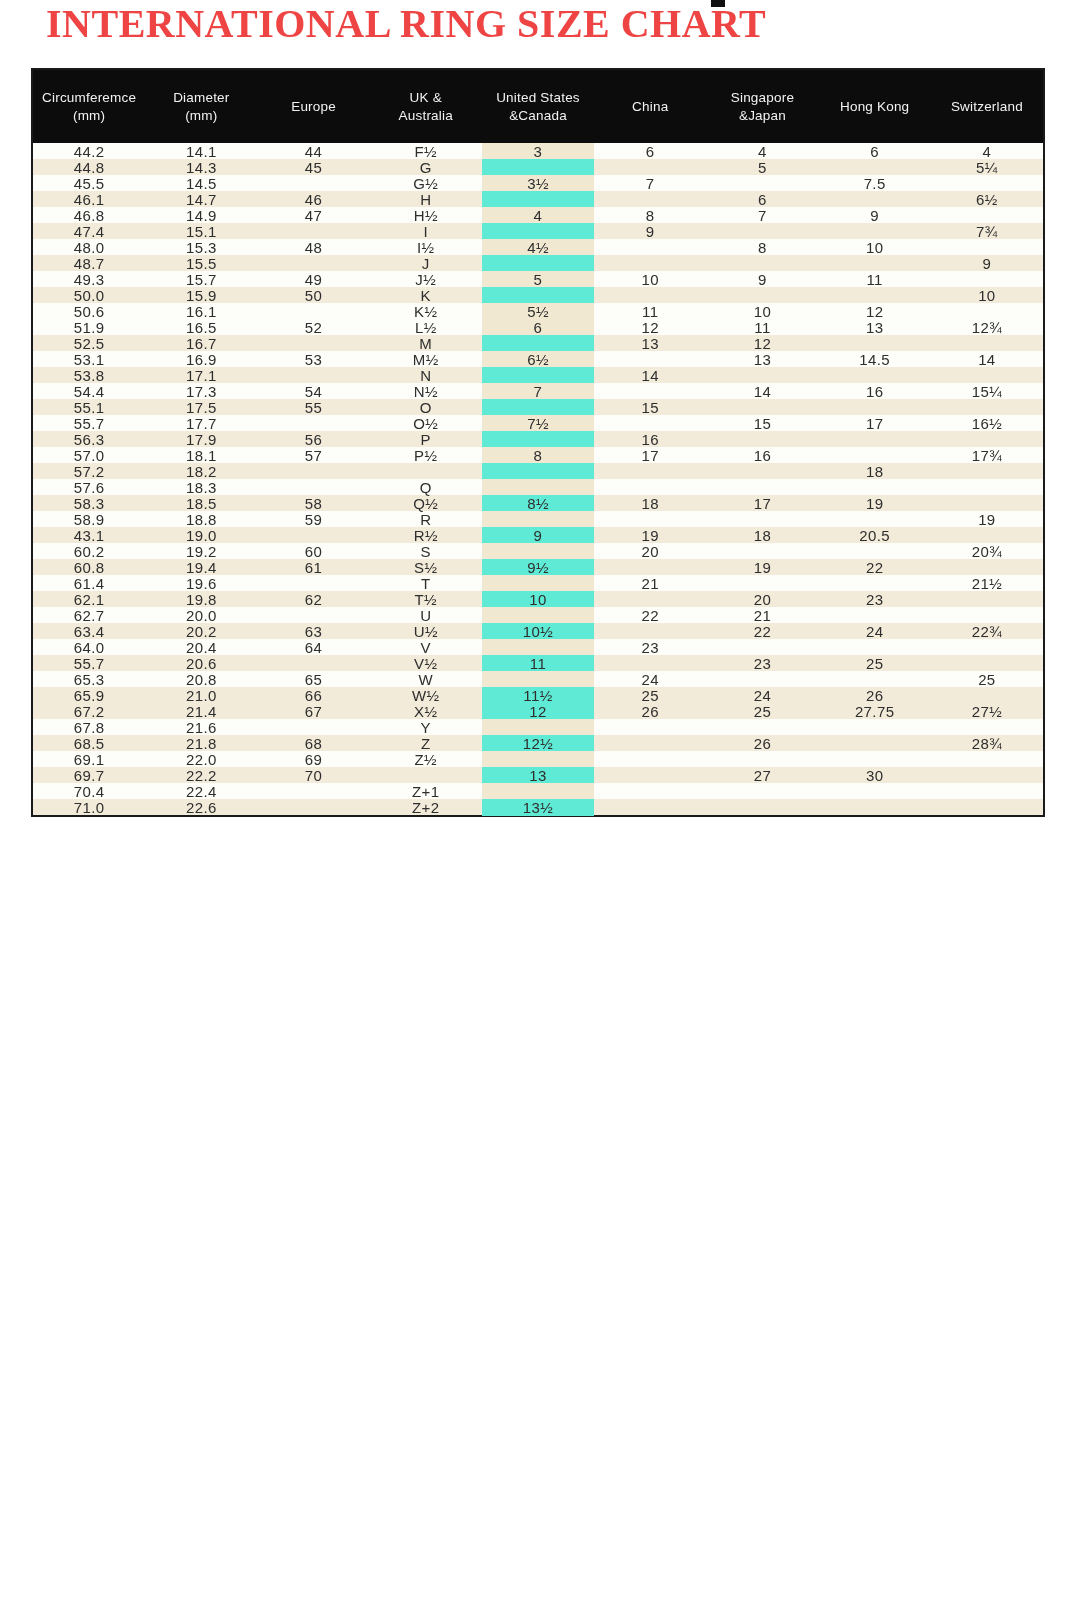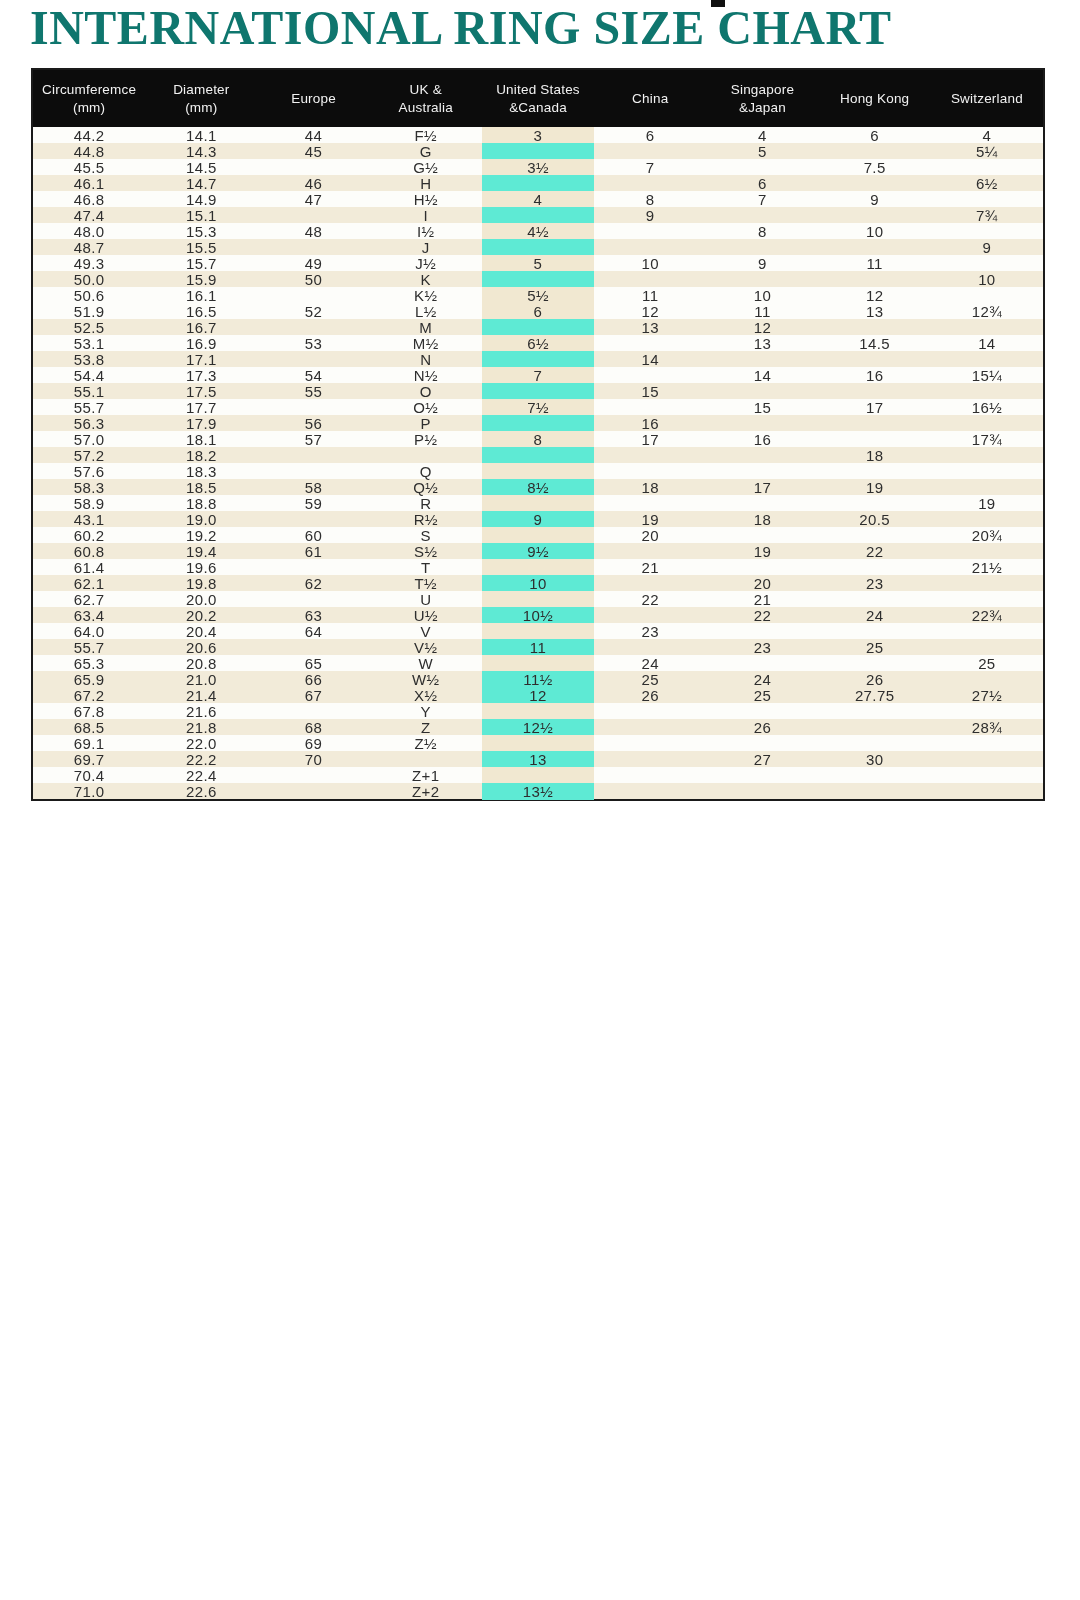--- a/index.html
+++ b/index.html
@@ -21,44 +21,44 @@
   .corner-mark {
     position: absolute;
     left: 711px;
     top: 0px;
     width: 14px;
     height: 7px;
     background: #101010;
   }
   .title {
     position: absolute;
-    left: 30px;
+    left: 46px;
     top: 0px;
     margin: 0;
     font-family: "Liberation Serif", serif;
     font-weight: 700;
-    font-size: 48px;
+    font-size: 40px;
     letter-spacing: 0.5px;
-    color: #0f766e;
+    color: #ef4444;
     white-space: nowrap;
   }
   .ring-table {
     position: absolute;
     left: 31px;
     top: 68px;
     width: 1014px;
     border: 2px solid #1a1a1a;
     background: #fdfdfa;
     box-sizing: border-box;
   }
   .thead {
     display: grid;
     grid-template-columns: repeat(9, 1fr);
     align-items: center;
-    height: 57px;
+    height: 73px;
     background: #0c0c0c;
   }
   .th {
     color: #f2f2f2;
     font-size: 13.5px;
     line-height: 1.3;
     text-align: center;
     white-space: pre-line;
     letter-spacing: 0.2px;
   }

